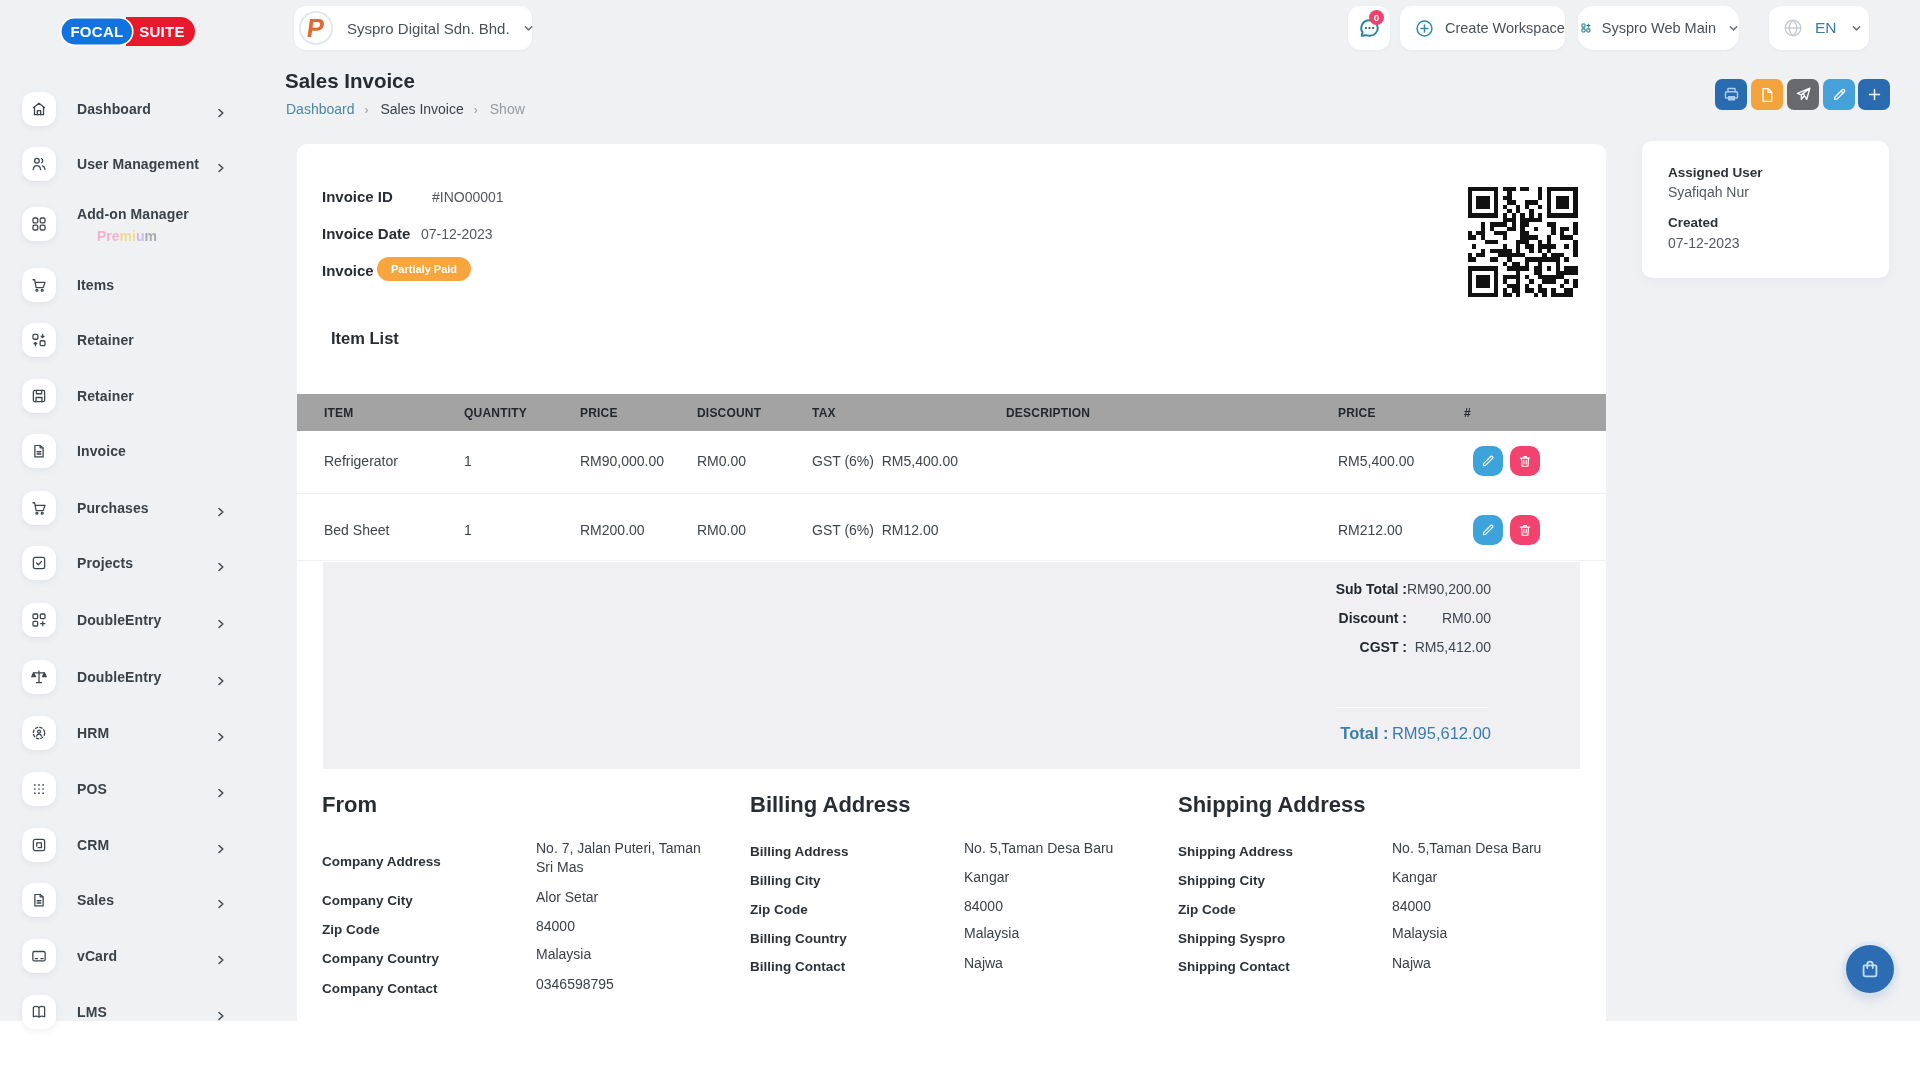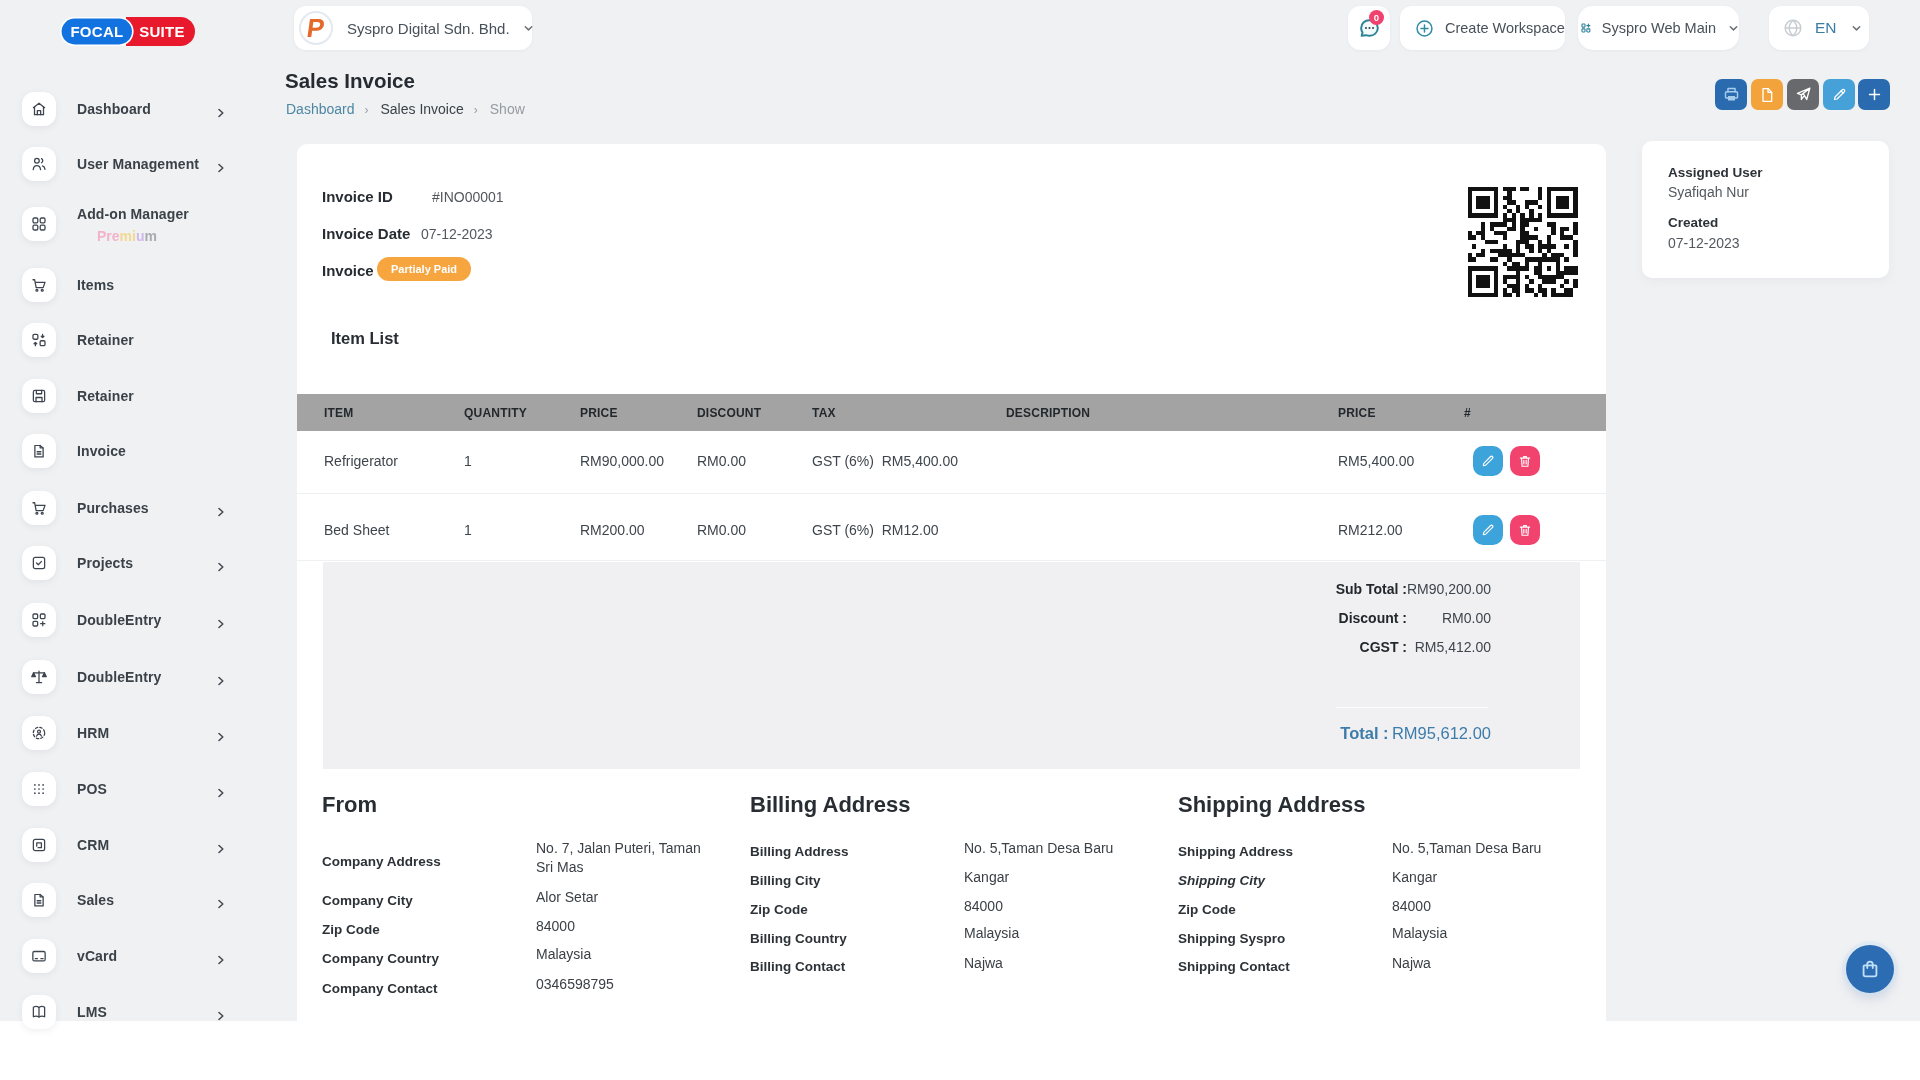--- a/index.html
+++ b/index.html
@@ -455,21 +455,21 @@
     <div class="flabel" style="left:453px; top:758px;">Zip Code</div>
     <div class="flabel" style="left:453px; top:787px;">Billing Country</div>
     <div class="flabel" style="left:453px; top:815px;">Billing Contact</div>
     <div class="fval" style="left:667px; top:696px;">No. 5,Taman Desa Baru</div>
     <div class="fval" style="left:667px; top:725px;">Kangar</div>
     <div class="fval" style="left:667px; top:754px;">84000</div>
     <div class="fval" style="left:667px; top:781px;">Malaysia</div>
     <div class="fval" style="left:667px; top:811px;">Najwa</div>
 <div class="fhead" style="left:881px; top:648px;">Shipping Address</div>
     <div class="flabel" style="left:881px; top:700px;">Shipping Address</div>
-    <div class="flabel" style="left:881px; top:729px;font-style:italic;">Shipping City</div>
+    <div class="flabel" style="left:881px; top:729px;">Shipping City</div>
     <div class="flabel" style="left:881px; top:758px;">Zip Code</div>
     <div class="flabel" style="left:881px; top:787px;">Shipping Syspro</div>
     <div class="flabel" style="left:881px; top:815px;">Shipping Contact</div>
     <div class="fval" style="left:1095px; top:696px;">No. 5,Taman Desa Baru</div>
     <div class="fval" style="left:1095px; top:725px;">Kangar</div>
     <div class="fval" style="left:1095px; top:754px;">84000</div>
     <div class="fval" style="left:1095px; top:781px;">Malaysia</div>
     <div class="fval" style="left:1095px; top:811px;">Najwa</div>
 </div>
 <div id="rcard">

